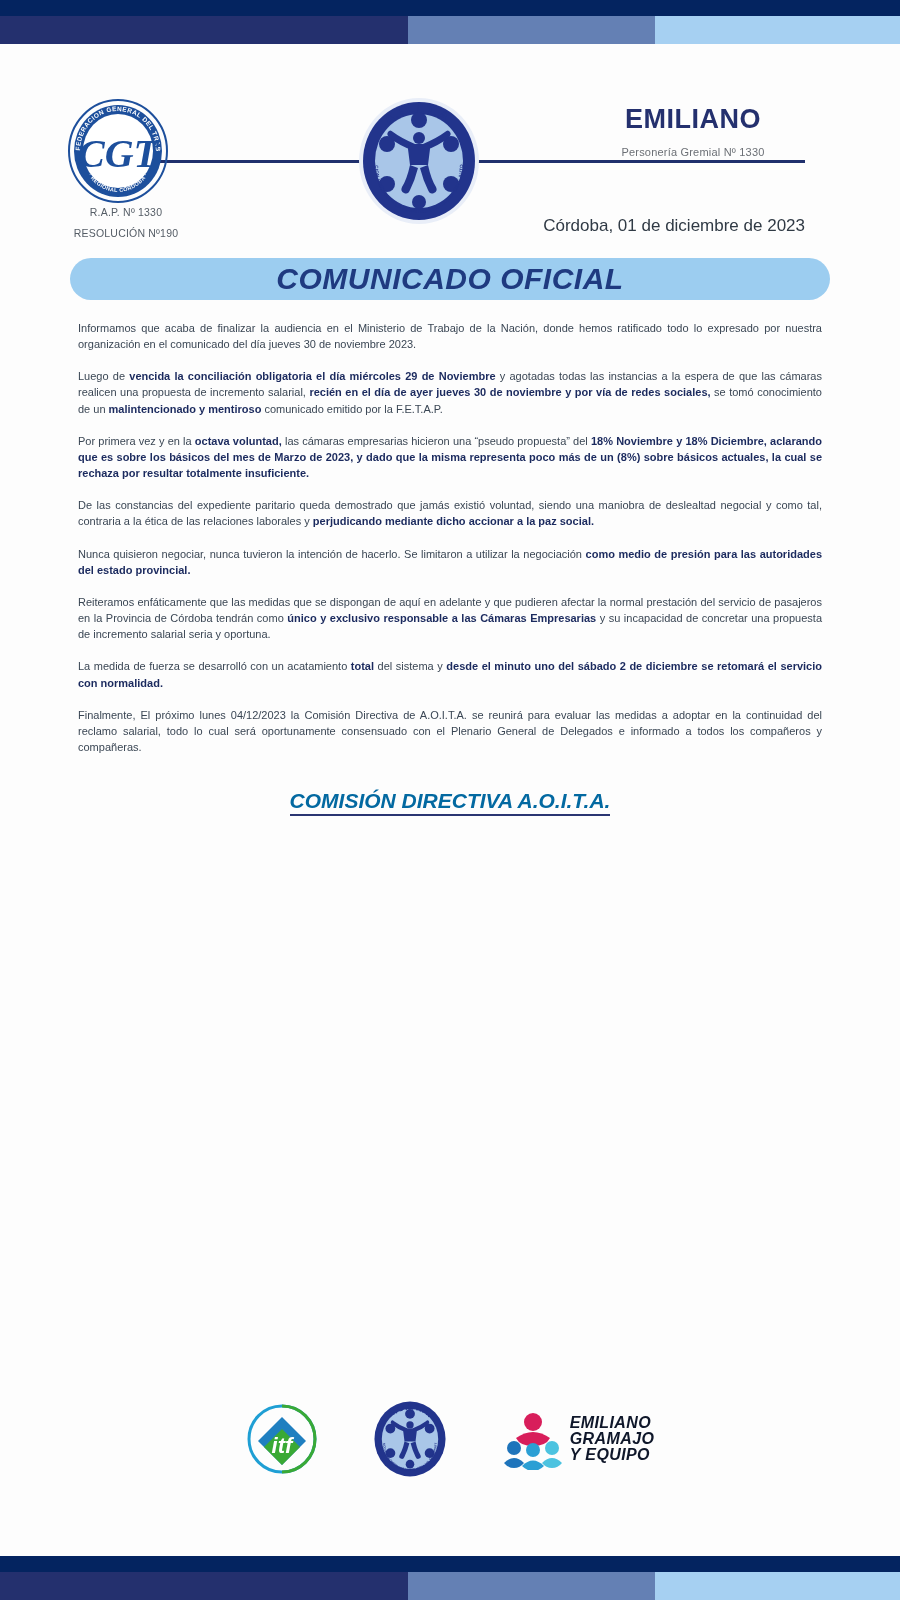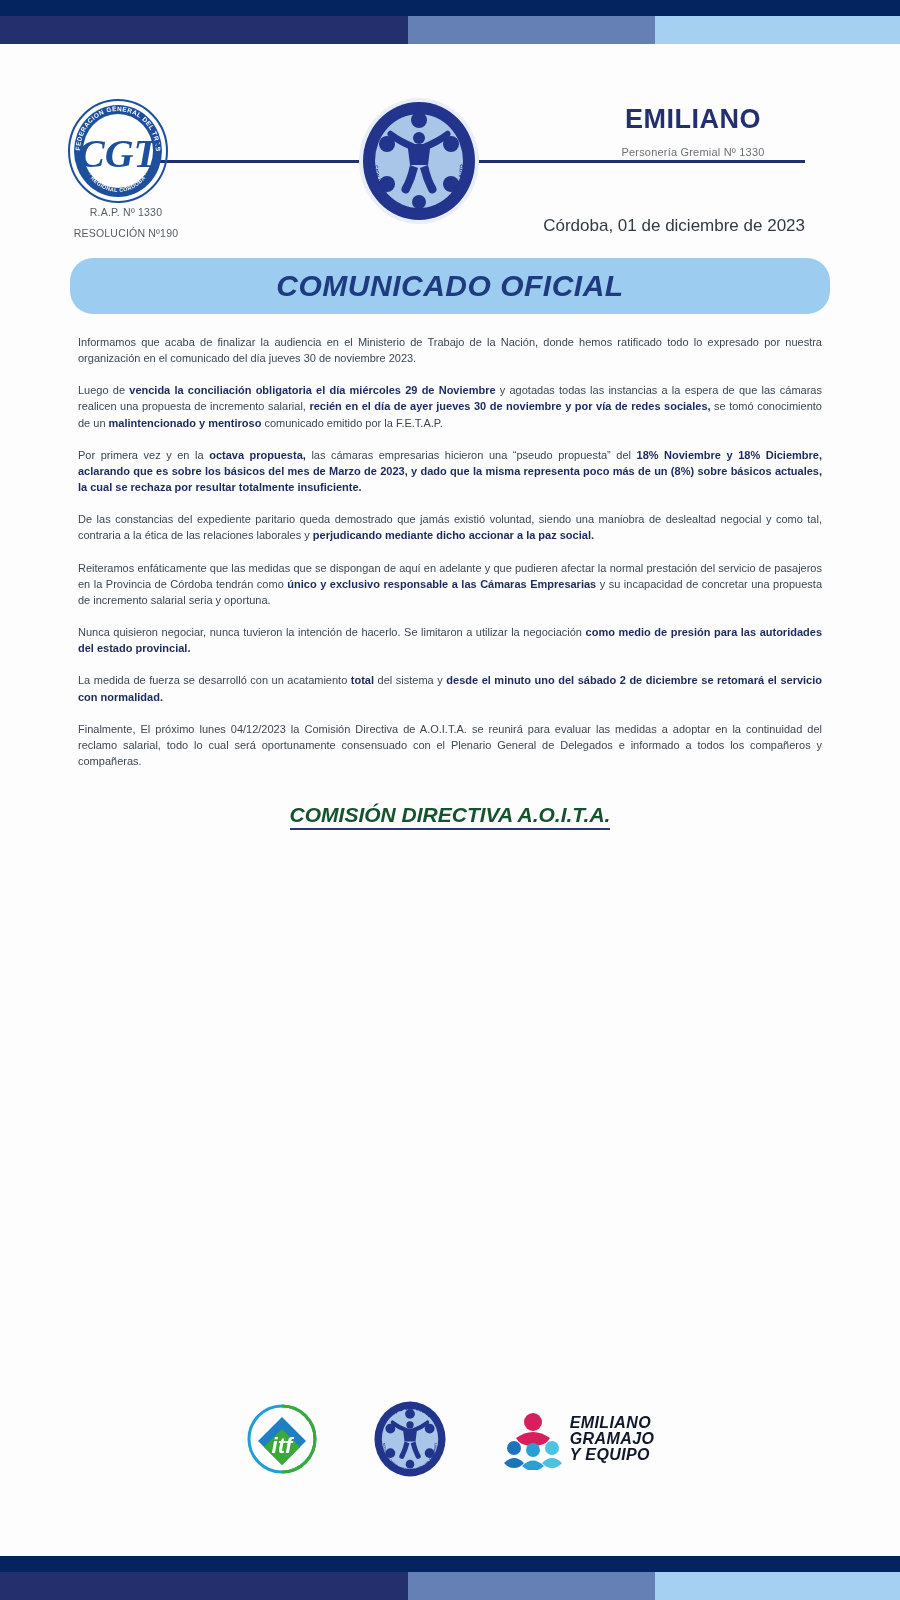--- a/index.html
+++ b/index.html
@@ -33,41 +33,41 @@
   .aoita-head{ position:absolute; left:357px; top:52px; }
   .sind-block{ position:absolute; right:92px; top:62px; text-align:center; width:230px; }
   .sind-title{ font-size:27px; font-weight:bold; color:#24306e; letter-spacing:.5px; line-height:1; }
   .sind-sub{ font-size:11px; color:#6b6f75; margin-top:13px; letter-spacing:.2px; }
 
   
   .date-line{ text-align:right; padding-right:95px; font-size:17px; color:#303a45; margin-top:-8px; }
 
   
   .banner{
-    margin:22px 70px 0 70px; height:56px; background:#9ccdf0;
+    margin:22px 70px 0 70px; height:42px; background:#9ccdf0;
     display:flex; align-items:center; justify-content:center;border-radius:23px;
   }
   .banner-text{
     font-size:30px; font-weight:bold; font-style:italic;
     color:#1f3a80; letter-spacing:.5px;
   }
 
   
   .body-wrap{ margin:20px 78px 0 78px; }
   .para{
     font-size:11px; line-height:1.47; color:#3a4654;
     text-align:justify; margin:0 0 16px 0;
   }
   .para b{ color:#1b2a5e; font-weight:bold; }
 
   
   .signature{ text-align:center; margin-top:34px; }
   .signature span{
     font-size:21px; font-weight:bold; font-style:italic;
-    color:#14532d; border-bottom:2px solid #2b3572; padding-bottom:2px;
+    color:#0369a1; border-bottom:2px solid #2b3572; padding-bottom:2px;
   }
 
   
   .footer-logos{
     position:absolute; left:0; top:1355px; width:900px;
     display:flex; align-items:center; justify-content:center; gap:54px;
   }
   .logo-cell{ display:flex; align-items:center; }
 
   .eg-text{ font-size:16px; font-weight:bold; font-style:italic; color:#0f172a;
@@ -154,24 +154,24 @@
 
   <div class="date-line">Córdoba, 01 de diciembre de 2023</div>
 
   <div class="banner">
     <span class="banner-text">COMUNICADO OFICIAL</span>
   </div>
 
   <div class="body-wrap">
     <p class="para">Informamos que acaba de finalizar la audiencia en el Ministerio de Trabajo de la Nación, donde hemos ratificado todo lo expresado por nuestra organización en el comunicado del día jueves 30 de noviembre 2023.</p>
     <p class="para">Luego de <b>vencida la conciliación obligatoria el día miércoles 29 de Noviembre</b> y agotadas todas las instancias a la espera de que las cámaras realicen una propuesta de incremento salarial, <b>recién en el día de ayer jueves 30 de noviembre y por vía de redes sociales,</b> se tomó conocimiento de un <b>malintencionado y mentiroso</b> comunicado emitido por la F.E.T.A.P.</p>
-    <p class="para">Por primera vez y en la <b>octava propuesta,</b> las cámaras empresarias hicieron una “pseudo propuesta” del <b>18% Noviembre y 18% Diciembre, aclarando que es sobre los básicos del mes de Marzo de 2023, y dado que la misma representa poco más de un (8%) sobre básicos actuales, la cual se rechaza por resultar totalmente insuficiente.</b></p>
+    <p class="para">Por primera vez y en la <b>octava voluntad,</b> las cámaras empresarias hicieron una “pseudo propuesta” del <b>18% Noviembre y 18% Diciembre, aclarando que es sobre los básicos del mes de Marzo de 2023, y dado que la misma representa poco más de un (8%) sobre básicos actuales, la cual se rechaza por resultar totalmente insuficiente.</b></p>
     <p class="para">De las constancias del expediente paritario queda demostrado que jamás existió voluntad, siendo una maniobra de deslealtad negocial y como tal, contraria a la ética de las relaciones laborales y <b>perjudicando mediante dicho accionar a la paz social.</b></p>
+    <p class="para">Nunca quisieron negociar, nunca tuvieron la intención de hacerlo. Se limitaron a utilizar la negociación <b>como medio de presión para las autoridades del estado provincial.</b></p>
     <p class="para">Reiteramos enfáticamente que las medidas que se dispongan de aquí en adelante y que pudieren afectar la normal prestación del servicio de pasajeros en la Provincia de Córdoba tendrán como <b>único y exclusivo responsable a las Cámaras Empresarias</b> y su incapacidad de concretar una propuesta de incremento salarial seria y oportuna.</p>
-    <p class="para">Nunca quisieron negociar, nunca tuvieron la intención de hacerlo. Se limitaron a utilizar la negociación <b>como medio de presión para las autoridades del estado provincial.</b></p>
     <p class="para">La medida de fuerza se desarrolló con un acatamiento <b>total</b> del sistema y <b>desde el minuto uno del sábado 2 de diciembre se retomará el servicio con normalidad.</b></p>
     <p class="para">Finalmente, El próximo lunes 04/12/2023 la Comisión Directiva de A.O.I.T.A. se reunirá para evaluar las medidas a adoptar en la continuidad del reclamo salarial, todo lo cual será oportunamente consensuado con el Plenario General de Delegados e informado a todos los compañeros y compañeras.</p>
 
     <div class="signature">
       <span>COMISIÓN DIRECTIVA A.O.I.T.A.</span>
     </div>
   </div>
 
   <div class="footer-logos">
 

